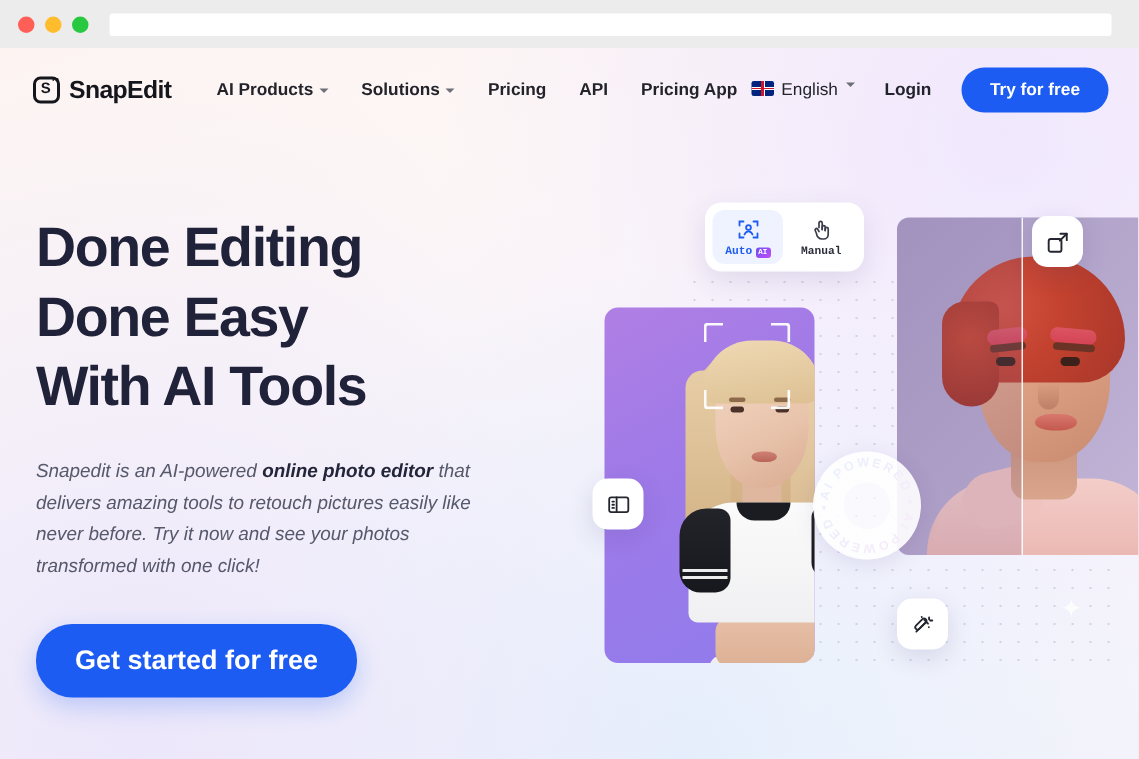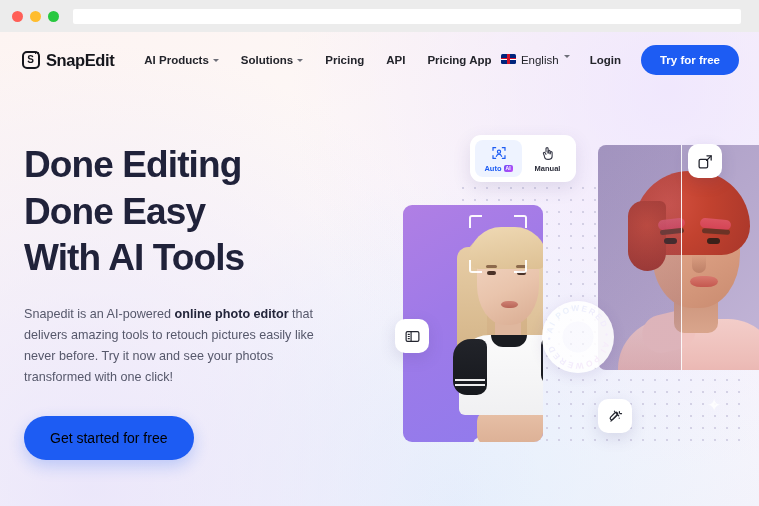--- a/index.html
+++ b/index.html
@@ -183,30 +183,31 @@
     font-weight: 700;
     color: #20223a;
     letter-spacing: -0.9px;
   }
   .subtext {
     margin-top: 22px;
     font-size: 12.6px;
     line-height: 1.68;
     color: #56586b;
     max-width: 300px;
+    font-style: italic;
   }
   .subtext b { color: #23253a; font-weight: 700; }
   .btn-started {
     margin-top: 28px;
     background: #1d5cf3;
-    color: #000000;
+    color: #ffffff;
     border: none;
     border-radius: 24px;
-    font-size: 14px;
-    font-weight: 400;
+    font-size: 18px;
+    font-weight: 700;
     padding: 14px 26px;
     cursor: pointer;
     font-family: inherit;
     box-shadow: 0 6px 16px rgba(29,92,243,0.24);
   }
 
   
   .hero-visual {
     position: absolute;
     top: 95px;
@@ -465,20 +466,21 @@
   }
   .mode-opt {
     width: 47px;
     padding: 5px 2px 4px;
     border-radius: 8px;
     display: flex;
     flex-direction: column;
     align-items: center;
     gap: 3px;
     cursor: pointer;
+    font-family: Liberation Mono, monospace;
   }
   .mode-opt.active { background: #eef3ff; }
   .mode-label {
     font-size: 7.5px;
     font-weight: 700;
     color: #2b2d3a;
     display: flex; align-items: center; gap: 2px;
   }
   .mode-opt.active .mode-label { color: #1d5cf3; }
   .ai-badge {

